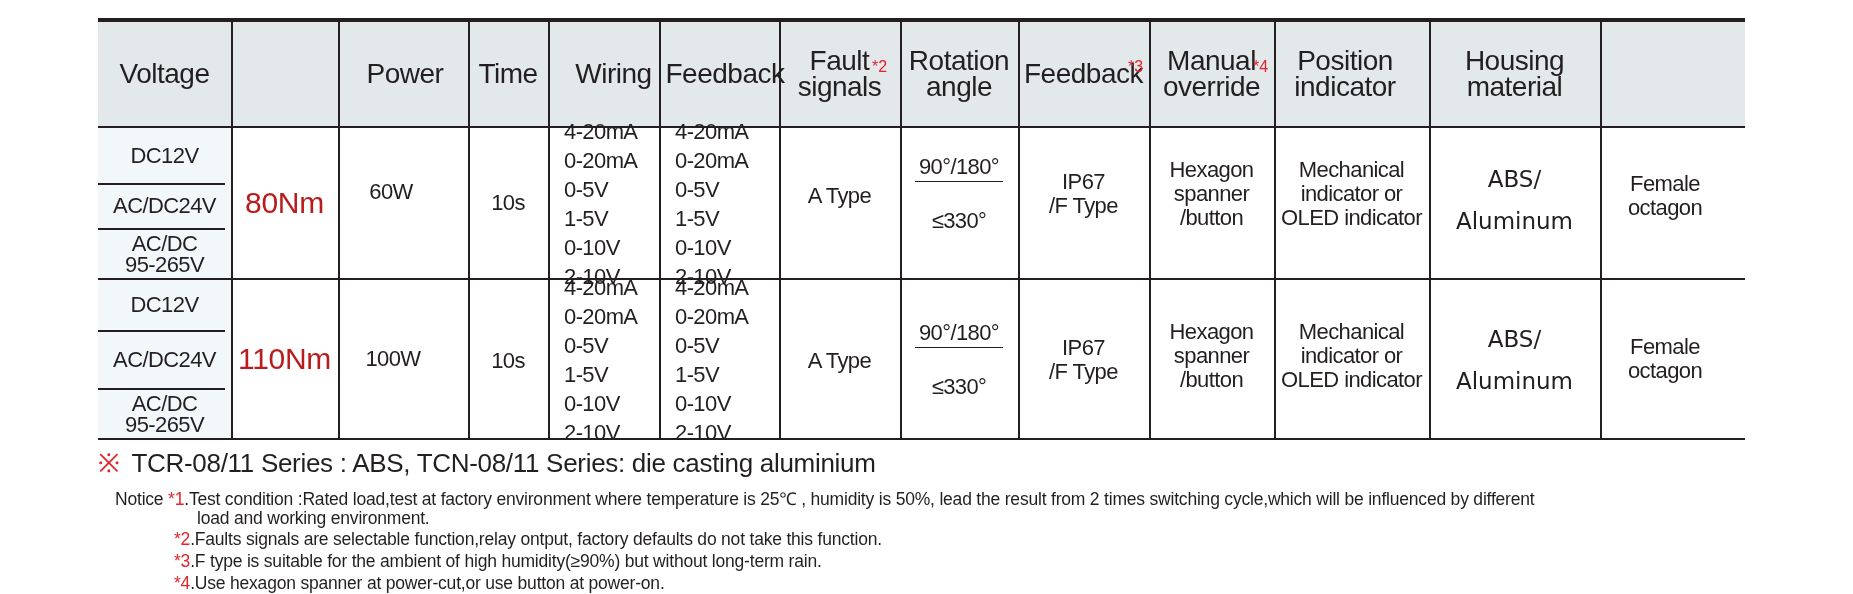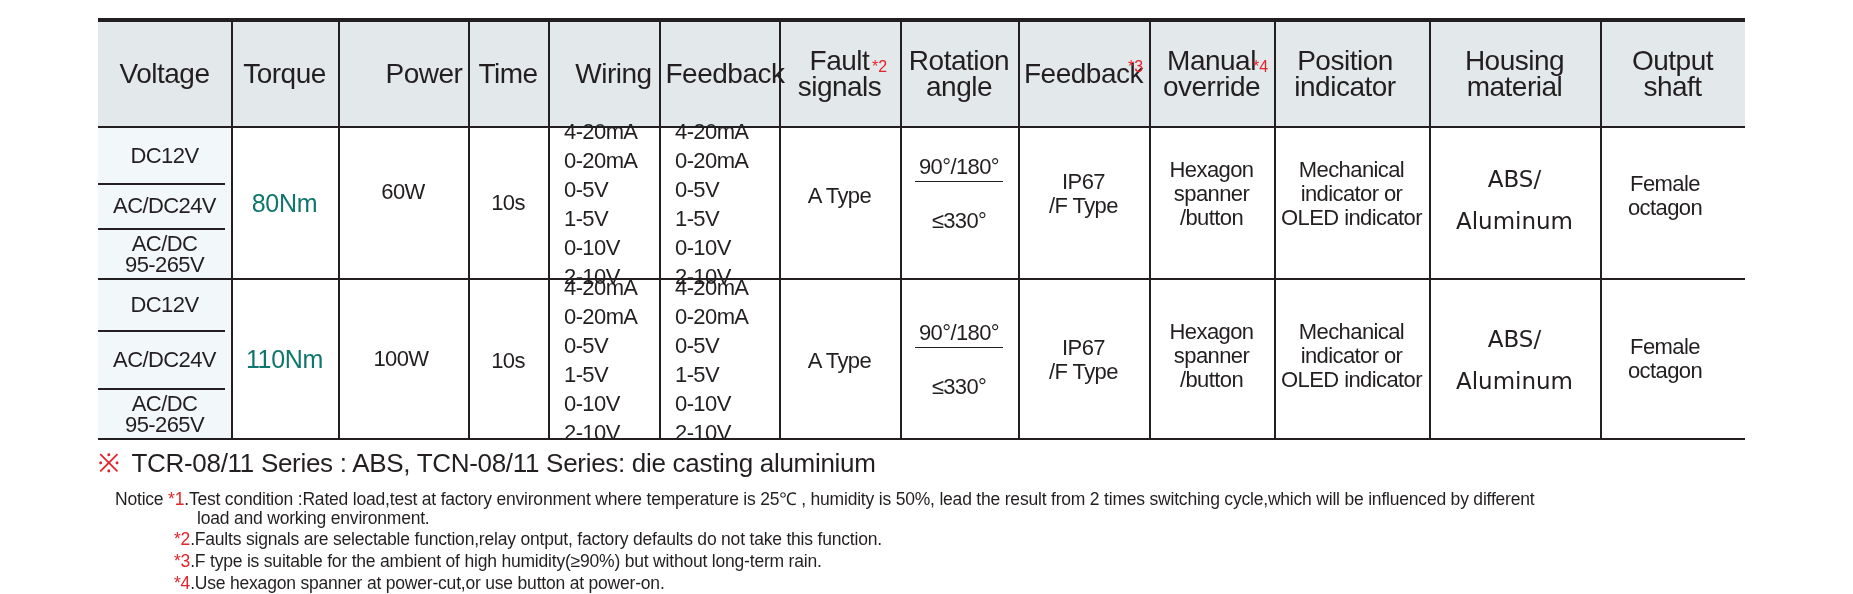--- a/index.html
+++ b/index.html
@@ -11,21 +11,21 @@
   .hdrline { position:absolute; left:0; top:108px; width:1647px; height:2px; background:#231f20; }
   .vcolbg { position:absolute; left:0; top:110px; width:133px; height:311px; background:#f2f7f9; }
   .rowline { position:absolute; left:0; height:2px; background:#231f20; }
   .vline { position:absolute; width:1.5px; background:#231f20; top:4px; height:417px; }
   .subline { position:absolute; left:0; width:127px; height:1.5px; background:#231f20; }
   .cell { position:absolute; display:flex; align-items:center; justify-content:center;
           text-align:center; white-space:pre-line; }
   .h { font-size:28px; line-height:26px; top:4px; height:104px; letter-spacing:-0.5px; }
   .d { font-size:22px; line-height:22px; letter-spacing:-0.6px; }
   .sup { position:absolute; color:#e3242b; font-size:16px; }
-  .torque { color:#0f766e; font-size:25px; letter-spacing:-0.3px; }
+  .torque { color:#b91c1c; font-size:30px; letter-spacing:-0.3px; }
   .list { font-size:22px; line-height:29px; text-align:left; justify-content:flex-start;
           padding-left:16px; box-sizing:border-box; letter-spacing:-0.6px; }
   .frac { display:flex; flex-direction:column; align-items:center;gap:26px; }
   .frac .num { border-bottom:1.5px solid #231f20; padding:0 4px 1px; line-height:26px; }
   .frac .den { line-height:26px; }
   .housing { font-family:"DejaVu Sans", sans-serif; font-size:23px; line-height:42px; letter-spacing:0; }
   .series { position:absolute; left:98px; top:444px; font-size:26px; letter-spacing:-0.3px; }
   .series .mark { color:#e3242b; margin-right:12px; }
   .notice { position:absolute; left:115px; font-size:17.5px; letter-spacing:-0.2px; white-space:nowrap; }
   .red { color:#e3242b; }
@@ -53,48 +53,45 @@
   <div class="vline" style="left:1176px"></div>
   <div class="vline" style="left:1331px"></div>
   <div class="vline" style="left:1502px"></div>
 
   <div class="subline" style="top:165px"></div>
   <div class="subline" style="top:210px"></div>
   <div class="subline" style="top:312px"></div>
   <div class="subline" style="top:370px"></div>
 
   <div class="cell h" style="left:0;width:133px">Voltage</div>
-  <div class="cell h" style="left:133px;width:107px">Torque</div>
-  <div class="cell h" style="left:255px;width:142px">Power</div>
+  <div class="cell h" style="left:236px;width:142px">Power</div>
   <div class="cell h" style="left:370px;width:80px">Time</div>
   <div class="cell h" style="left:450px;width:131px">Wiring</div>
   <div class="cell h" style="left:561px;width:132px">Feedback</div>
   <div class="cell h" style="left:681px;width:121px">Fault
 signals</div>
   <div class="sup" style="left:774px;top:40px">*2</div>
   <div class="cell h" style="left:802px;width:118px">Rotation
 angle</div>
   <div class="cell h" style="left:920px;width:131px">Feedback</div>
   <div class="sup" style="left:1030px;top:40px">*3</div>
   <div class="cell h" style="left:1051px;width:125px">Manual
 override</div>
   <div class="sup" style="left:1155px;top:40px">*4</div>
   <div class="cell h" style="left:1176px;width:142px">Position
 indicator</div>
   <div class="cell h" style="left:1331px;width:171px">Housing
 material</div>
-  <div class="cell h" style="left:1502px;width:145px">Output
-shaft</div>
 
   <div class="cell d" style="left:0;top:110px;width:133px;height:55px">DC12V</div>
   <div class="cell d" style="left:0;top:166px;width:133px;height:44px">AC/DC24V</div>
   <div class="cell d" style="left:0;top:211px;width:133px;height:50px;line-height:21px">AC/DC
 95-265V</div>
   <div class="cell d torque" style="left:133px;top:110px;width:107px;height:150px">80Nm</div>
-  <div class="cell d" style="left:240px;top:110px;width:130px;height:128px">60W</div>
+  <div class="cell d" style="left:228px;top:110px;width:130px;height:128px">60W</div>
   <div class="cell d" style="left:370px;top:110px;width:80px;height:150px">10s</div>
   <div class="cell list" style="left:450px;top:112px;width:111px;height:148px">4-20mA
 0-20mA
 0-5V
 1-5V
 0-10V
 2-10V</div>
   <div class="cell list" style="left:561px;top:112px;width:120px;height:148px">4-20mA
 0-20mA
 0-5V
@@ -119,21 +116,21 @@
   <div class="cell d housing" style="left:1331px;top:110px;width:171px;height:144px">ABS/
 Aluminum</div>
   <div class="cell d" style="left:1502px;top:110px;width:130px;height:136px;line-height:24px">Female
 octagon</div>
 
   <div class="cell d" style="left:0;top:262px;width:133px;height:50px">DC12V</div>
   <div class="cell d" style="left:0;top:313px;width:133px;height:57px">AC/DC24V</div>
   <div class="cell d" style="left:0;top:371px;width:133px;height:50px;line-height:21px">AC/DC
 95-265V</div>
   <div class="cell d torque" style="left:133px;top:262px;width:107px;height:158px">110Nm</div>
-  <div class="cell d" style="left:248px;top:262px;width:110px;height:158px">100W</div>
+  <div class="cell d" style="left:240px;top:262px;width:110px;height:158px">100W</div>
   <div class="cell d" style="left:370px;top:262px;width:80px;height:162px">10s</div>
   <div class="cell list" style="left:450px;top:264px;width:111px;height:156px">4-20mA
 0-20mA
 0-5V
 1-5V
 0-10V
 2-10V</div>
   <div class="cell list" style="left:561px;top:264px;width:120px;height:156px">4-20mA
 0-20mA
 0-5V

